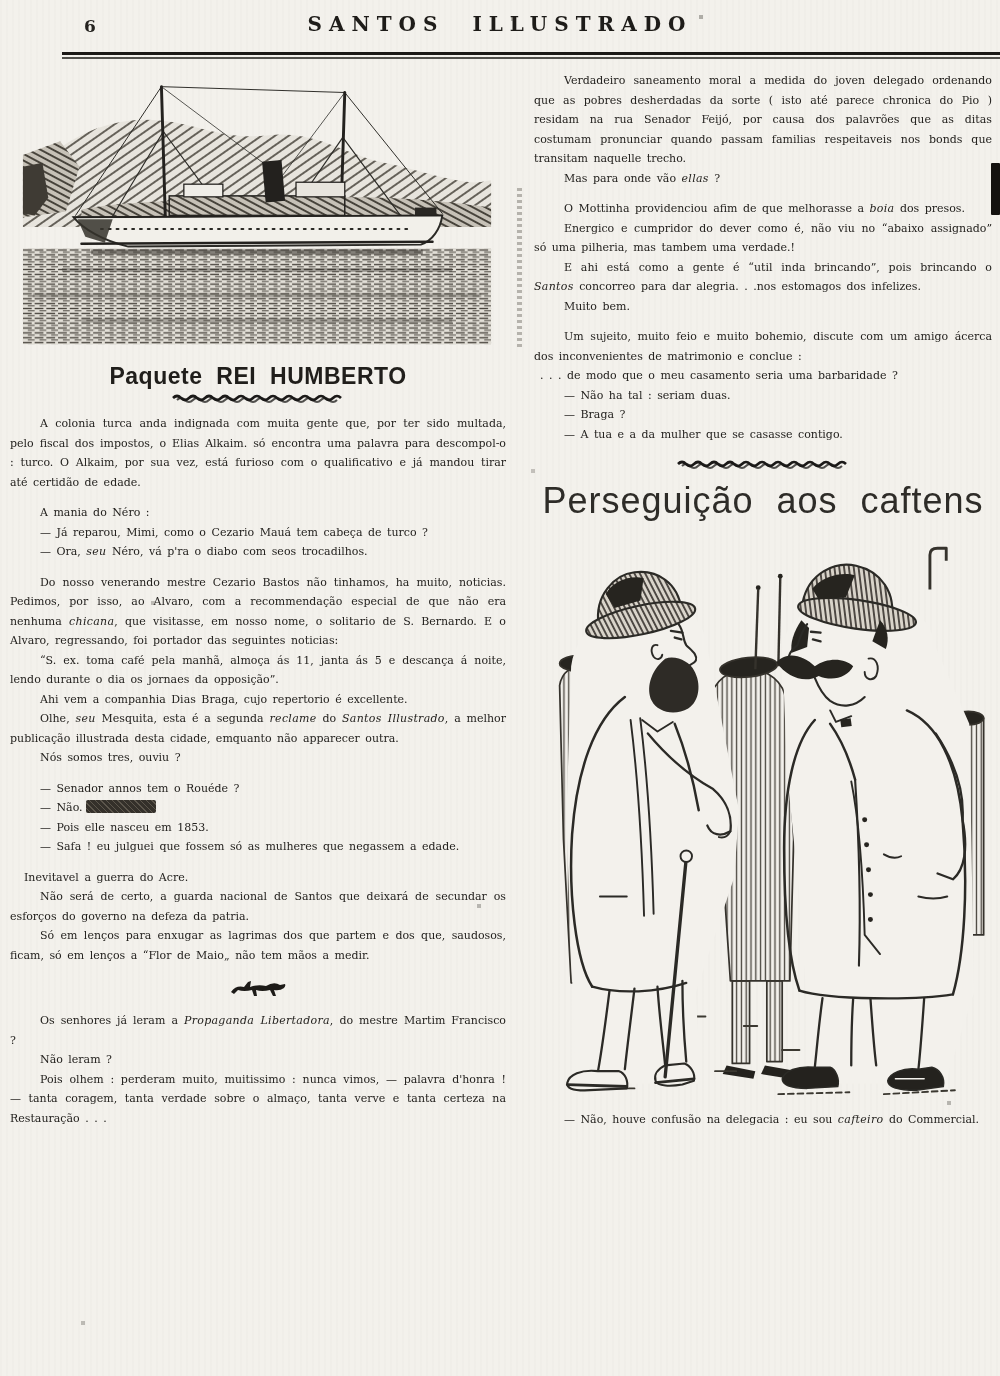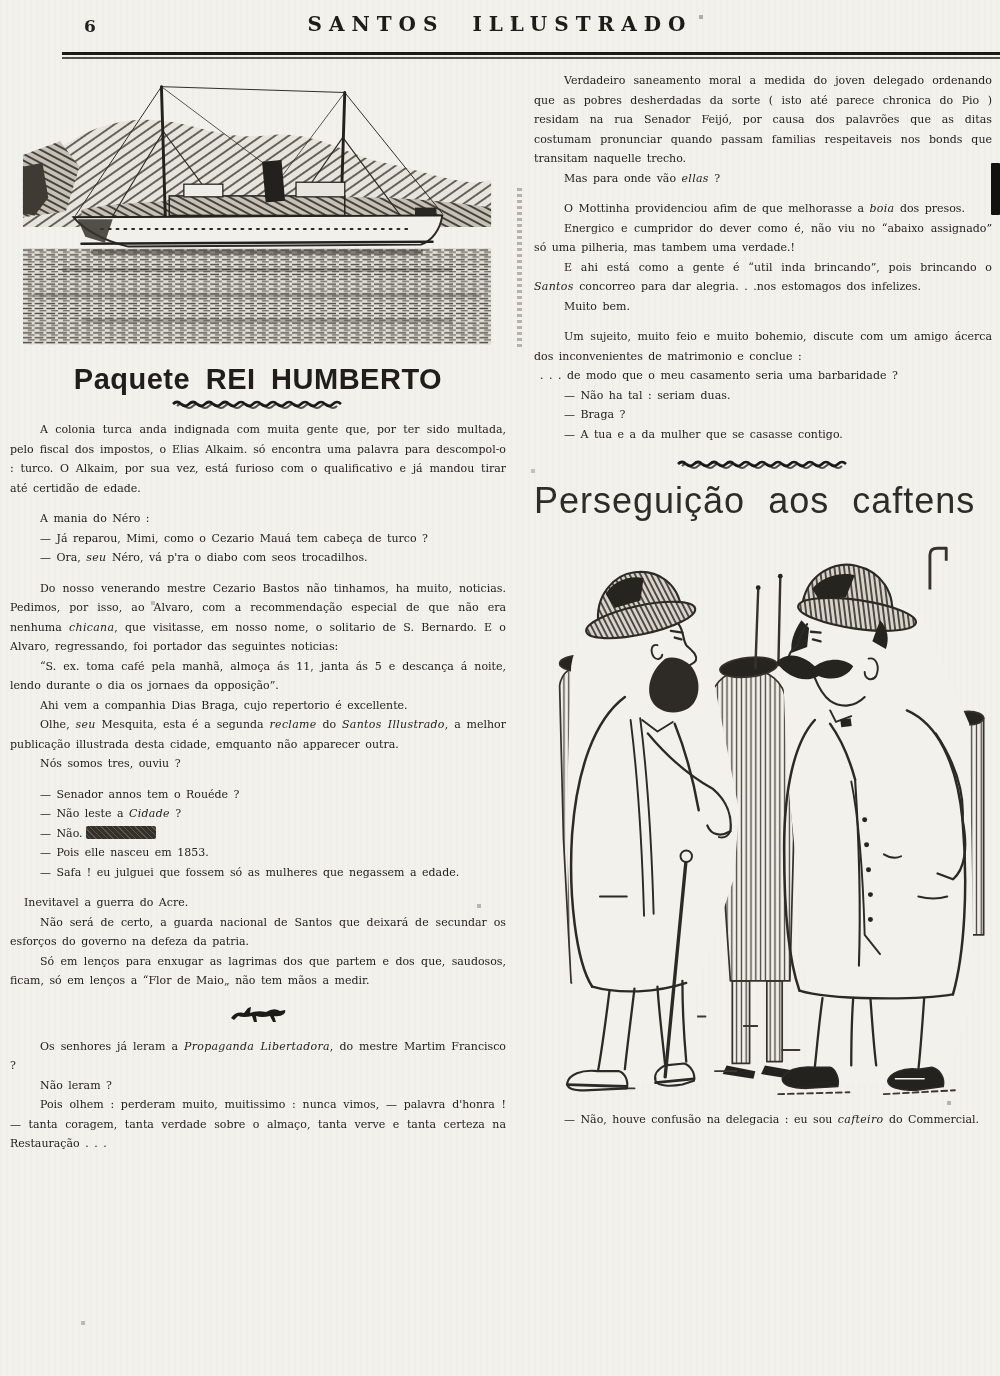--- a/index.html
+++ b/index.html
@@ -46,26 +46,27 @@
     display:inline-block;width:70px;height:13px;
     vertical-align:-2px;margin-left:3px;
     background:repeating-linear-gradient(45deg,#34302a 0 3px,#5c564c 3px 4px);
     border-radius:2px;
   }
   
   .article-title{
     margin:10px 0 2px;
     text-align:center;
     font-family:"Liberation Sans", sans-serif;
-    font-size:29px;font-weight:bold;
+    font-size:23px;font-weight:bold;
     letter-spacing:.5px;word-spacing:7px;
     color:#201e1b;
   }
   .headline{
     margin:6px 0 4px;
+    text-align:center;
     font-family:"Liberation Sans", sans-serif;
     font-size:36px;font-weight:400;
     letter-spacing:1px;word-spacing:12px;
     color:#2e2c28;
   }
   .squiggle{display:block;margin:2px auto 10px;}
   .fox{display:block;margin:12px auto 10px;}
   
   figure{margin:0;padding:0;}
   .ship-fig{margin:6px 0 10px 12px;}
@@ -173,21 +174,20 @@
           <p class="para">A colonia turca anda indignada com muita gente que, por ter sido multada, pelo fiscal dos impostos, o Elias Alkaim. só encontra uma palavra para descompol-o : turco. O Alkaim, por sua vez, está furioso com o qualificativo e já mandou tirar até certidão de edade.</p>
           <p class="para gap-top">A mania do Néro :</p>
           <p class="para">— Já reparou, Mimi, como o Cezario Mauá tem cabeça de turco ?</p>
           <p class="para">— Ora, <i>seu</i> Néro, vá p'ra o diabo com seos trocadilhos.</p>
           <p class="para gap-top">Do nosso venerando mestre Cezario Bastos não tinhamos, ha muito, noticias. Pedimos, por isso, ao Alvaro, com a recommendação especial de que não era nenhuma <i>chicana</i>, que visitasse, em nosso nome, o solitario de S. Bernardo. E o Alvaro, regressando, foi portador das seguintes noticias:</p>
           <p class="para">“S. ex. toma café pela manhã, almoça ás 11, janta ás 5 e descança á noite, lendo durante o dia os jornaes da opposição”.</p>
           <p class="para">Ahi vem a companhia Dias Braga, cujo repertorio é excellente.</p>
           <p class="para">Olhe, <i>seu</i> Mesquita, esta é a segunda <i>reclame</i> do <i>Santos Illustrado</i>, a melhor publicação illustrada desta cidade, emquanto não apparecer outra.</p>
           <p class="para">Nós somos tres, ouviu ?</p>
           <p class="para gap-top">— Senador annos tem o Rouéde ?</p>
-          <p class="para">— Não leste a <i>Cidade</i> ?</p>
           <p class="para">— Não.<span class="blot"></span></p>
           <p class="para">— Pois elle nasceu em 1853.</p>
           <p class="para">— Safa ! eu julguei que fossem só as mulheres que negassem a edade.</p>
           <p class="para gap-top small-indent">Inevitavel a guerra do Acre.</p>
           <p class="para">Não será de certo, a guarda nacional de Santos que deixará de secundar os esforços do governo na defeza da patria.</p>
           <p class="para">Só em lenços para enxugar as lagrimas dos que partem e dos que, saudosos, ficam, só em lenços a “Flor de Maio„ não tem mãos a medir.</p>
         </div>
 
       <svg class="fox" width="58" height="24" viewBox="0 0 58 24" aria-hidden="true">
         <path d="M2,15 Q7,8 15,10 L19,5 L22,4 L21,10 Q29,7 37,9 Q45,4 51,8 L56,7 Q57,9 55,11 Q51,14 45,13 L47,19 L44,19 L41,13 Q33,15 27,13 L28,19 L25,19 L23,13 Q15,15 9,13 L5,17 Z" fill="#1d1b18"></path>

